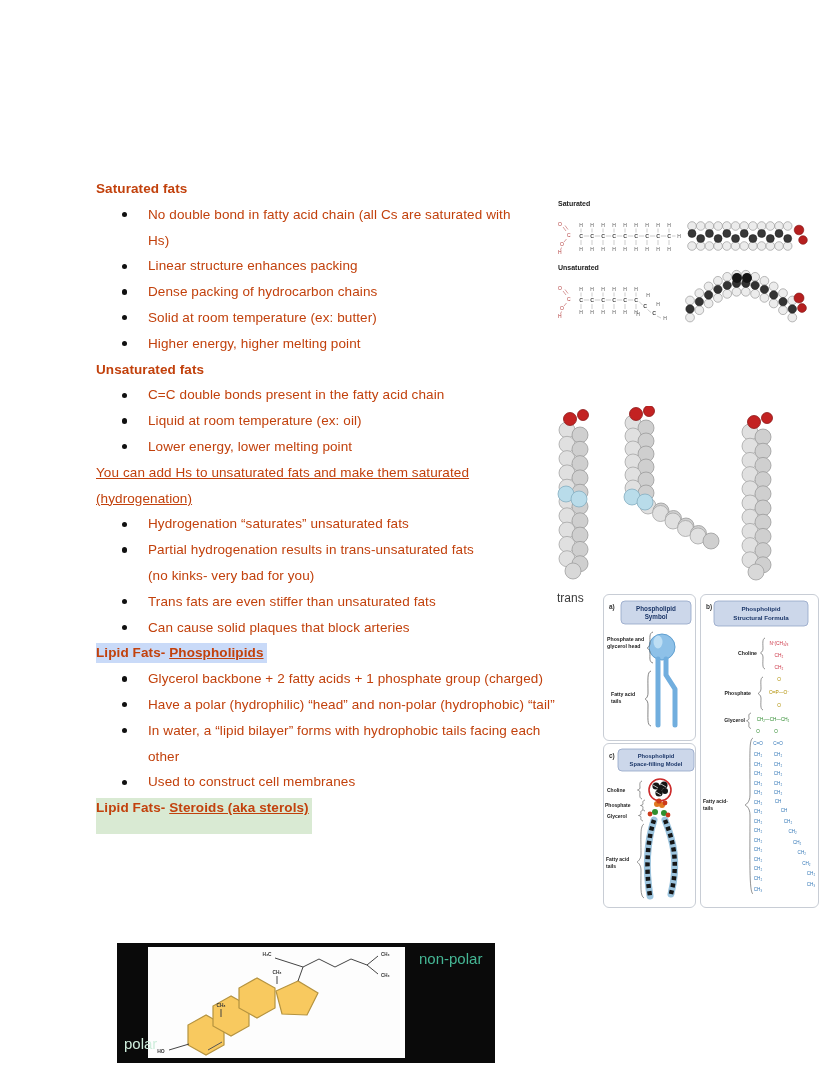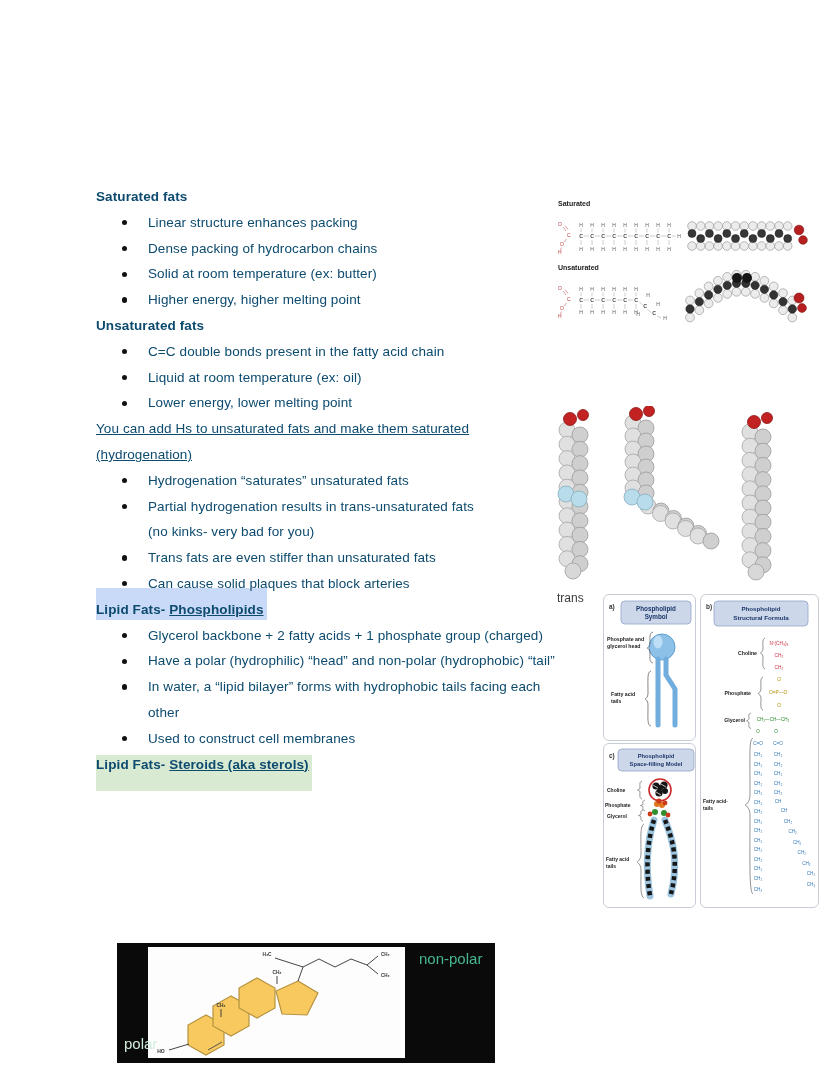--- a/index.html
+++ b/index.html
@@ -1,45 +1,47 @@
 <!DOCTYPE html>
 <html><head>
 <meta charset="utf-8">
 <style>
   *{margin:0;padding:0;box-sizing:border-box}
   html,body{background:#ffffff}
   .page{position:relative;width:828px;height:1071px;background:#fff;overflow:hidden;
         font-family:"Liberation Sans",sans-serif;}
-  .doc{position:absolute;left:96px;top:184px;width:520px;font-size:13.5px;line-height:25.8px;
-       color:#0c4a6e;letter-spacing:.1px}
+  .doc{position:absolute;left:96px;top:176px;width:520px;font-size:13.5px;line-height:25.8px;
+       color:#c2410c;letter-spacing:.1px}
   .h{font-weight:700}
   .pu{text-decoration:underline;white-space:pre-line}
   .doc ul{list-style:none}
   .doc li{position:relative;padding-left:52px;white-space:pre-line}
   .doc li::before{content:"";position:absolute;left:26px;top:10.3px;width:5.2px;height:5.2px;
        border-radius:50%;background:#111}
   .u{text-decoration:underline}
-  .mark-blue{background:#c9daf8;padding:14px 3px 3px 0}
+  .mark-blue{background:#c9daf8;padding:2px 3px 3px 0}
   .mark-green{background:#d9ead3;padding:2px 3px 19px 0}
   .fig{position:absolute}
   .panelwrap{position:absolute;left:603px;top:592px;width:216px;height:316px}
   .panel{position:absolute;background:#fff;border:1px solid #c8cdd5;border-radius:6px;overflow:hidden}
   .panel svg{position:absolute;left:0;top:0}
   .translabel{position:absolute;left:557px;top:591px;font-size:12px;color:#3a3a3a}
   svg text{font-family:"Liberation Sans",sans-serif}
 </style>
 </head>
 <body>
 
 <div class="page">
 
   <div class="doc">
 
     <div class="h">Saturated fats</div>
     <ul>
+      <li>No double bond in fatty acid chain (all Cs are saturated with
+Hs)</li>
       <li>Linear structure enhances packing</li>
       <li>Dense packing of hydrocarbon chains</li>
       <li>Solid at room temperature (ex: butter)</li>
       <li>Higher energy, higher melting point</li>
     </ul>
 
     <div class="h">Unsaturated fats</div>
     <ul>
       <li>C=C double bonds present in the fatty acid chain</li>
       <li>Liquid at room temperature (ex: oil)</li>

